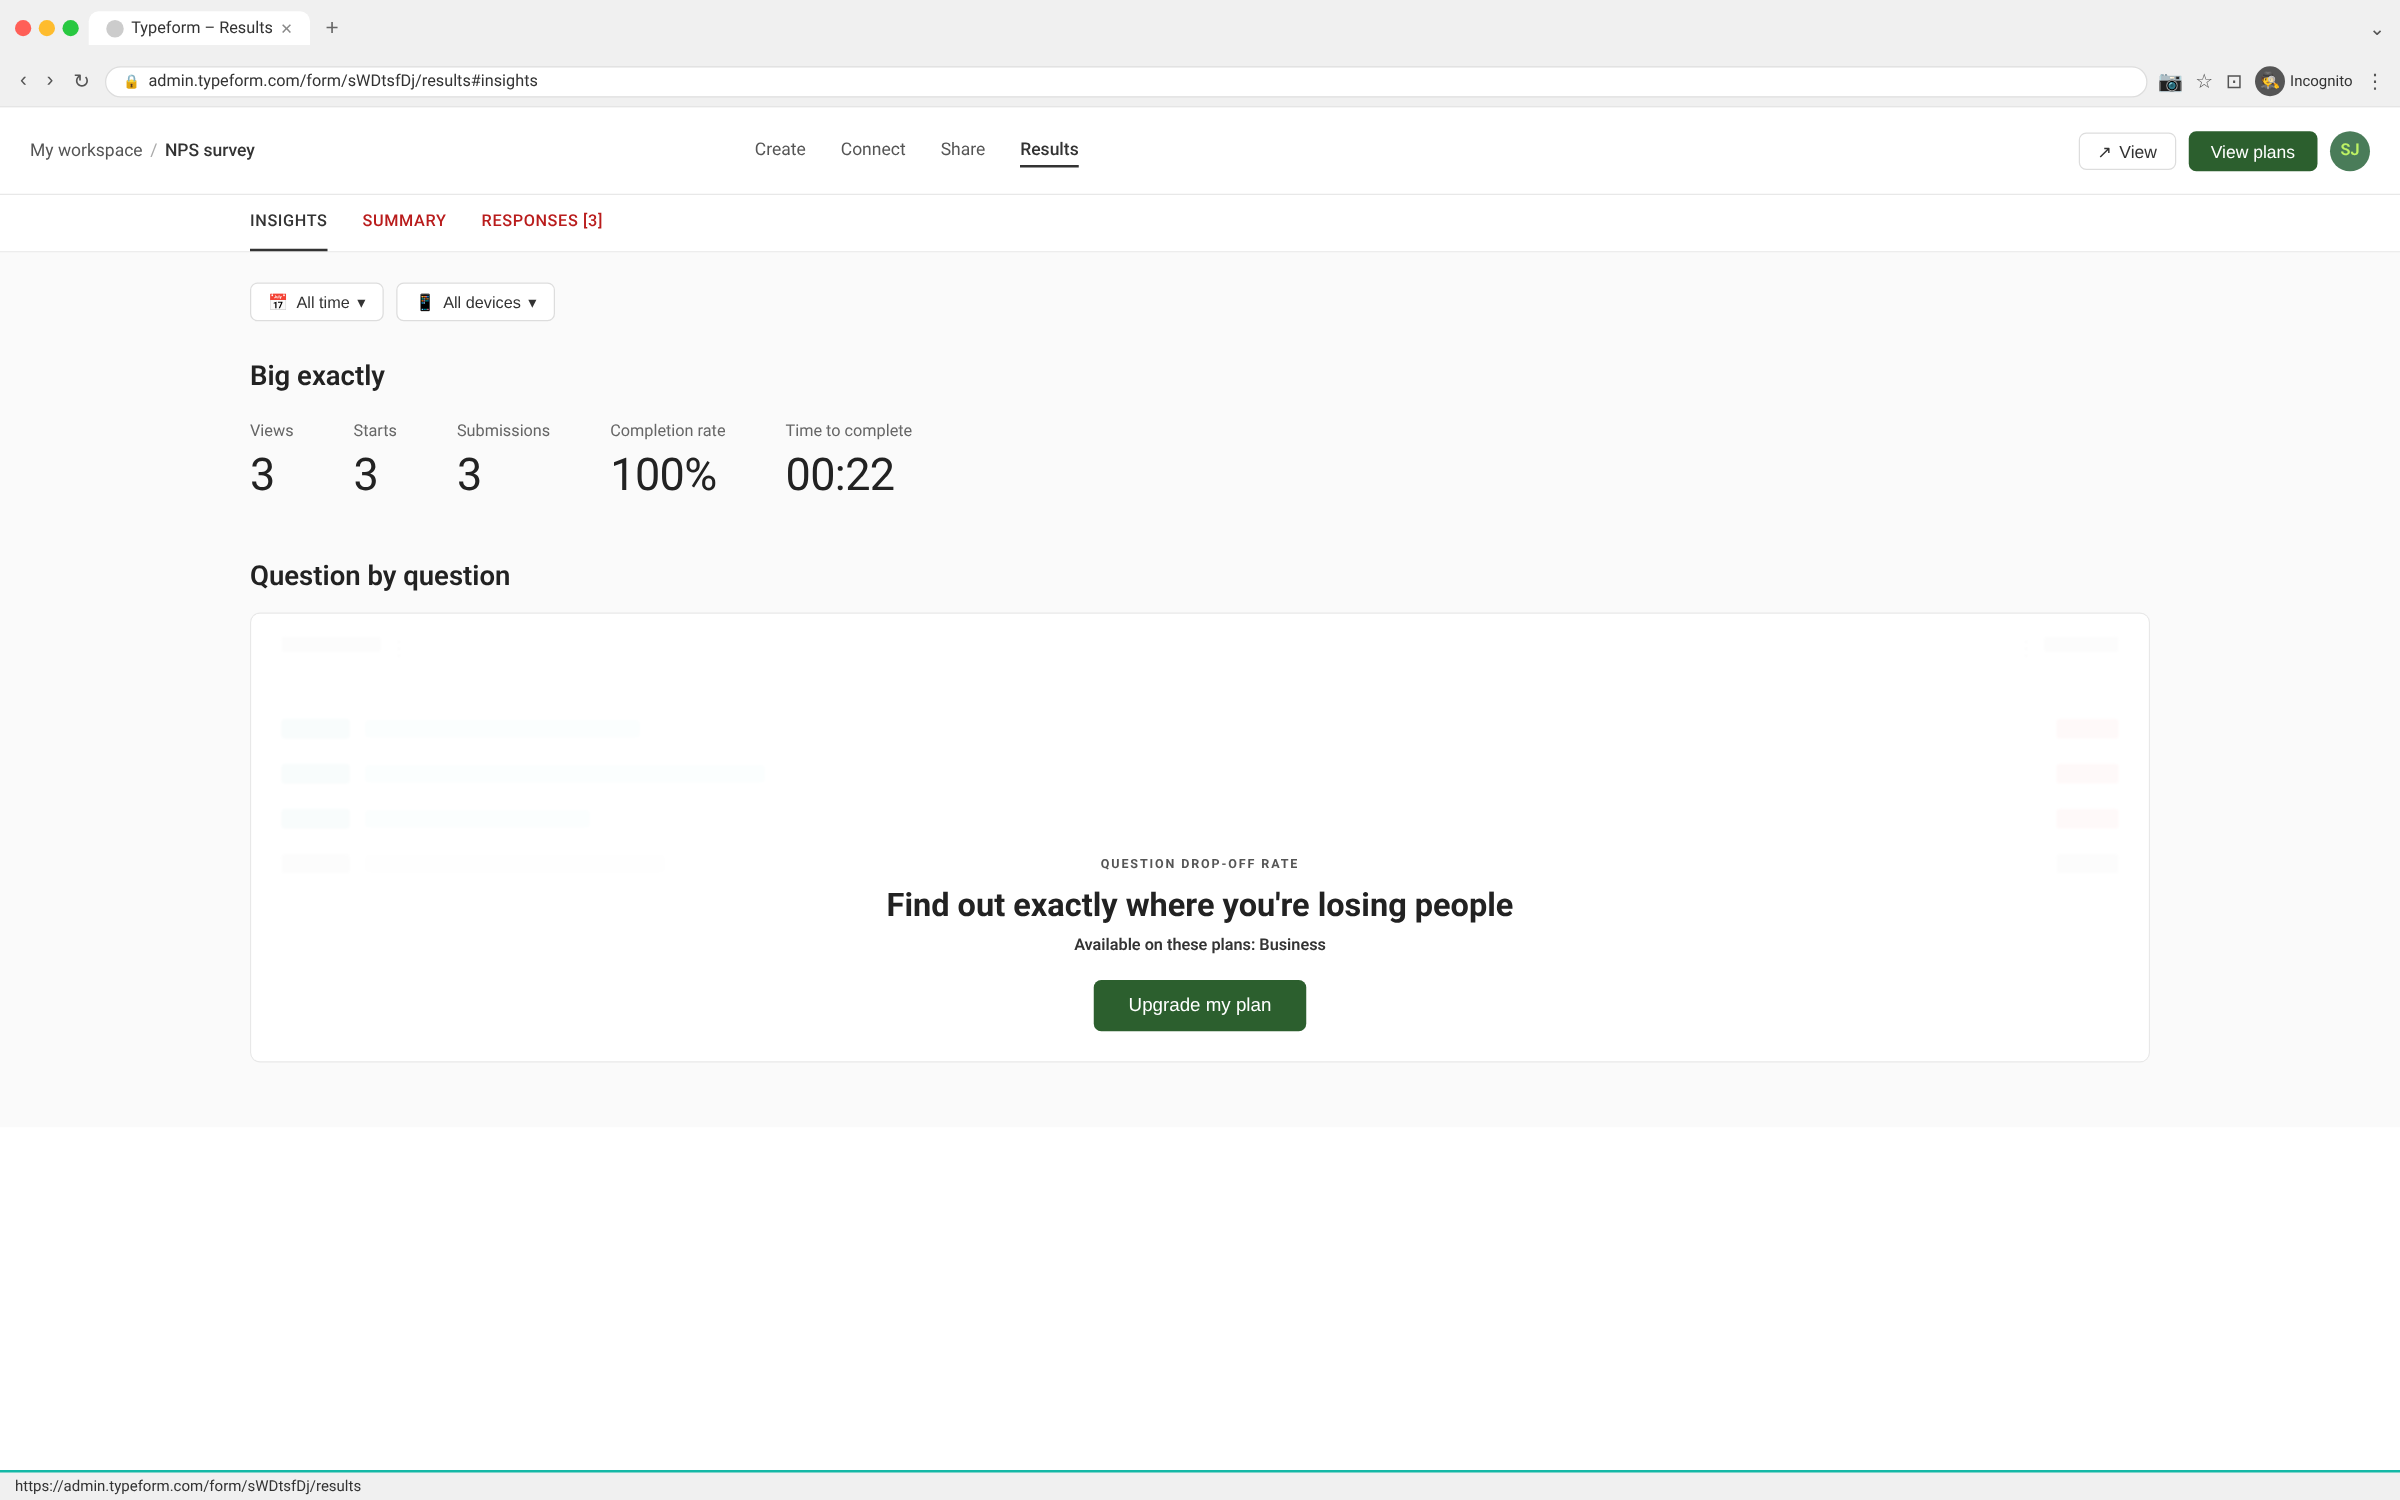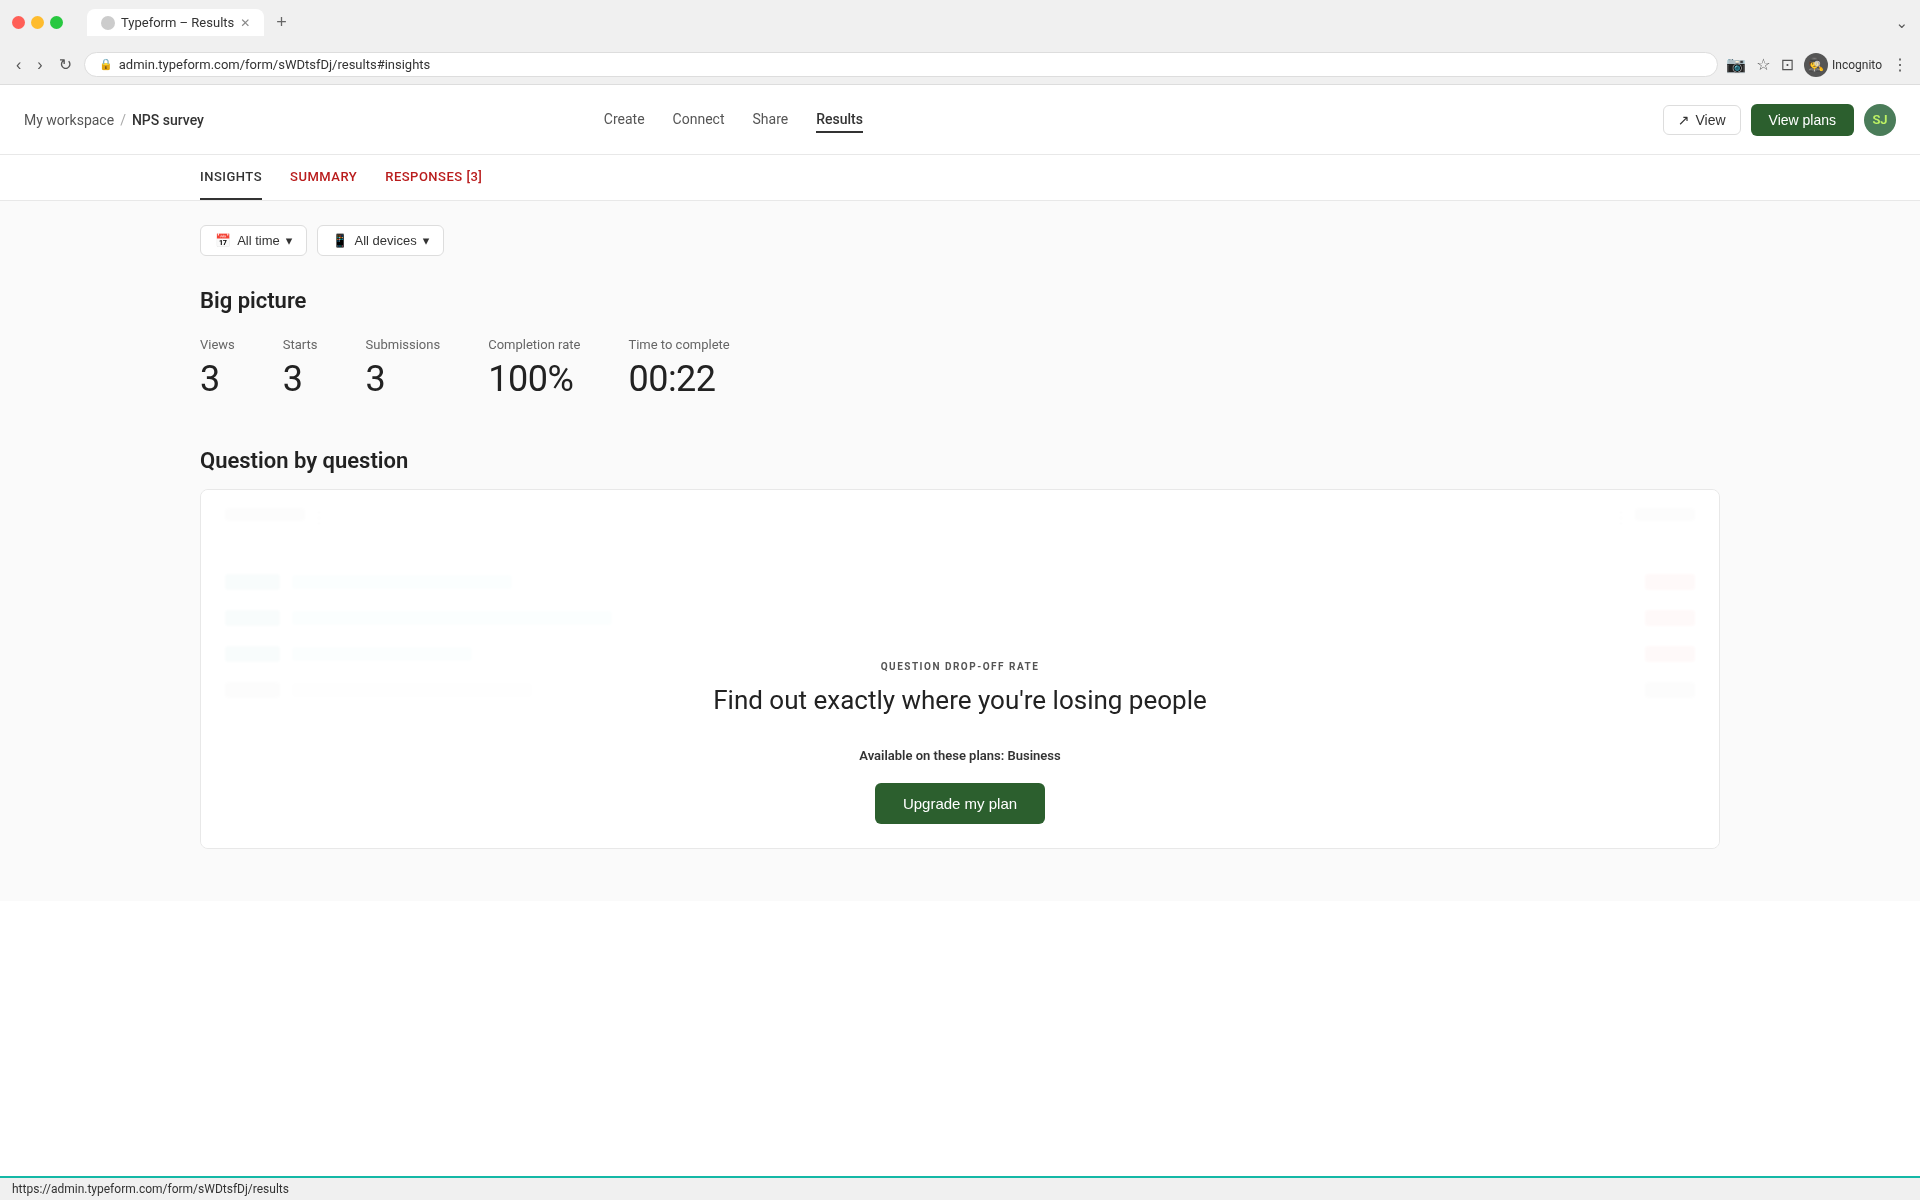--- a/index.html
+++ b/index.html
@@ -12,21 +12,21 @@
 
     
     .browser-chrome {
       background: #f0f0f0;
       border-bottom: 1px solid #ddd;
     }
     .browser-title-bar {
       display: flex;
       align-items: center;
       padding: 8px 12px;
-      gap: 16px;
+      gap: 0;
     }
     .window-controls {
       display: flex;
       gap: 6px;
       align-items: center;
     }
     .window-btn {
       width: 13px;
       height: 13px;
       border-radius: 50%;
@@ -356,23 +356,23 @@
     .upgrade-label {
       font-size: 10px;
       font-weight: 700;
       letter-spacing: 1.5px;
       color: #555;
       text-transform: uppercase;
       margin-bottom: 12px;
     }
     .upgrade-title {
       font-size: 26px;
-      font-weight: 400;
+      font-weight: 700;
       color: #222;
-      margin-bottom: 30px;
+      margin-bottom: 6px;
       line-height: 1.3;
     }
     .upgrade-desc {
       font-size: 14px;
       color: #666;
       max-width: 380px;
       line-height: 1.5;
       margin-bottom: 16px;
     }
     .upgrade-plans {
@@ -500,21 +500,21 @@
       <span>▾</span>
     </button>
     <button class="filter-btn">
       <span class="icon">📱</span>
       <span>All devices</span>
       <span>▾</span>
     </button>
   </div>
 
   <div>
-    <div class="section-title">Big picture</div>
+    <div class="section-title">Big exactly</div>
     <div class="stats-row">
       <div class="stat-item">
         <span class="stat-label">Views</span>
         <span class="stat-value">3</span>
       </div>
       <div class="stat-item">
         <span class="stat-label">Starts</span>
         <span class="stat-value">3</span>
       </div>
       <div class="stat-item">

